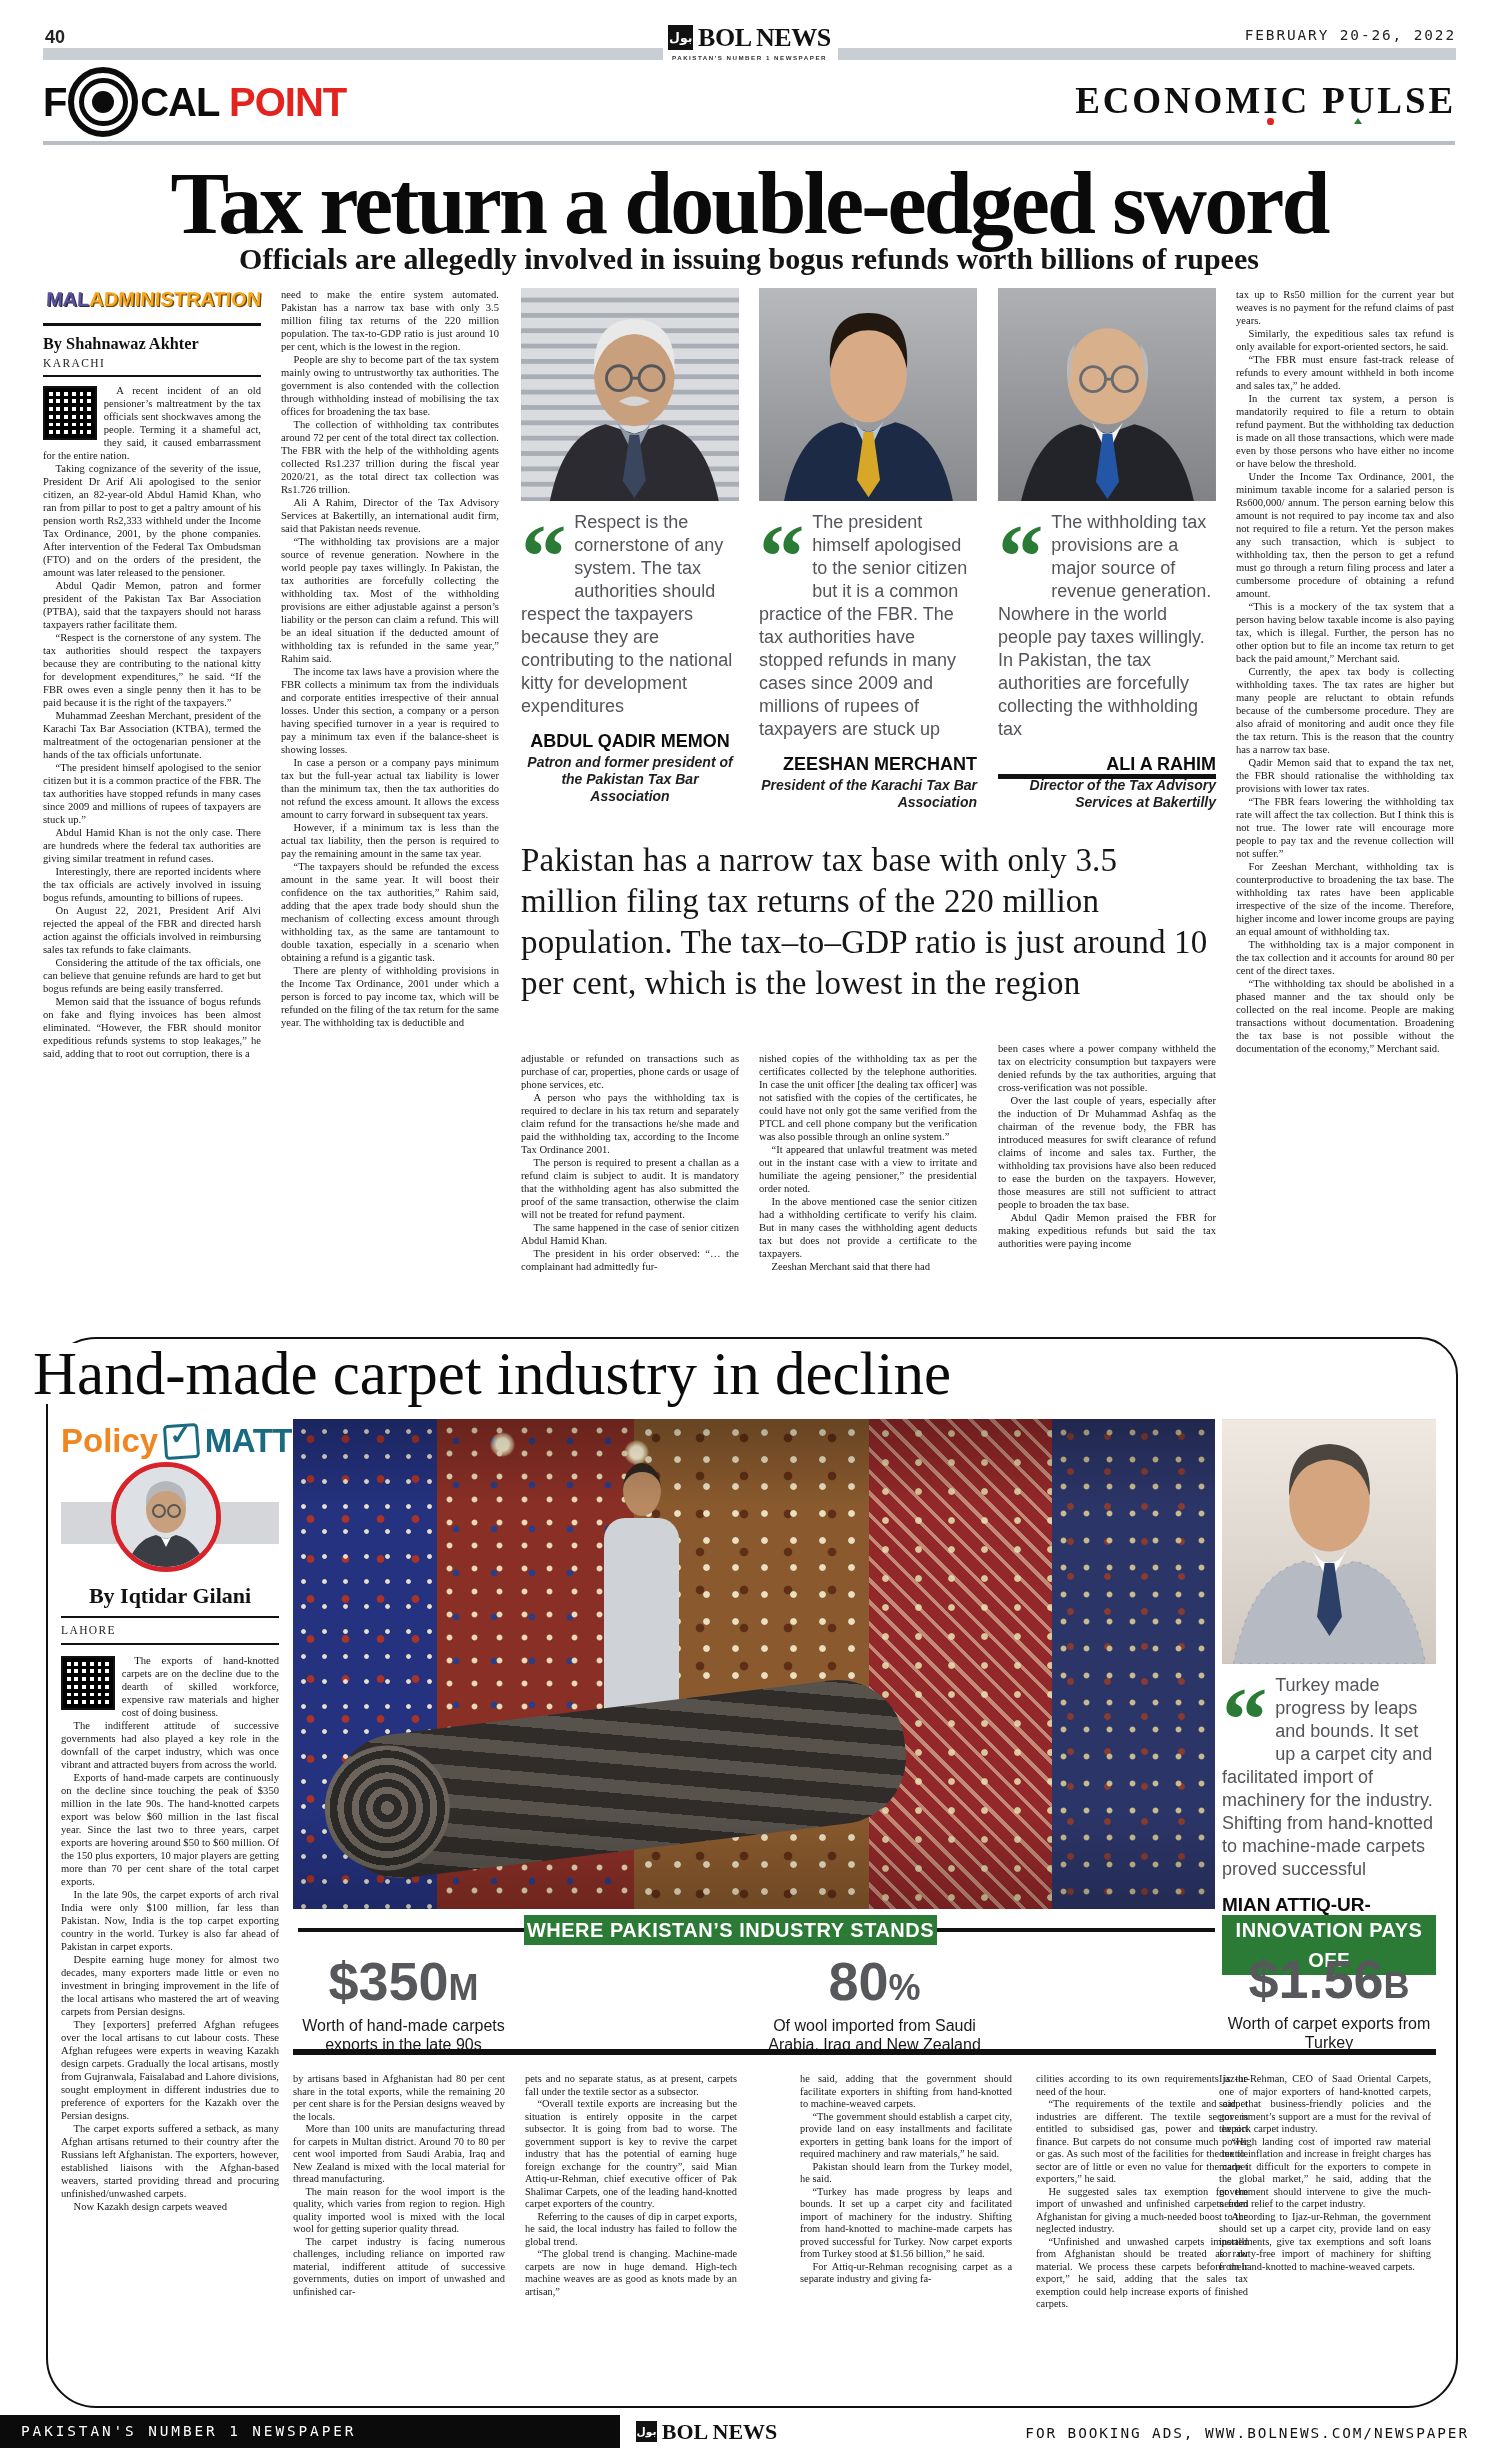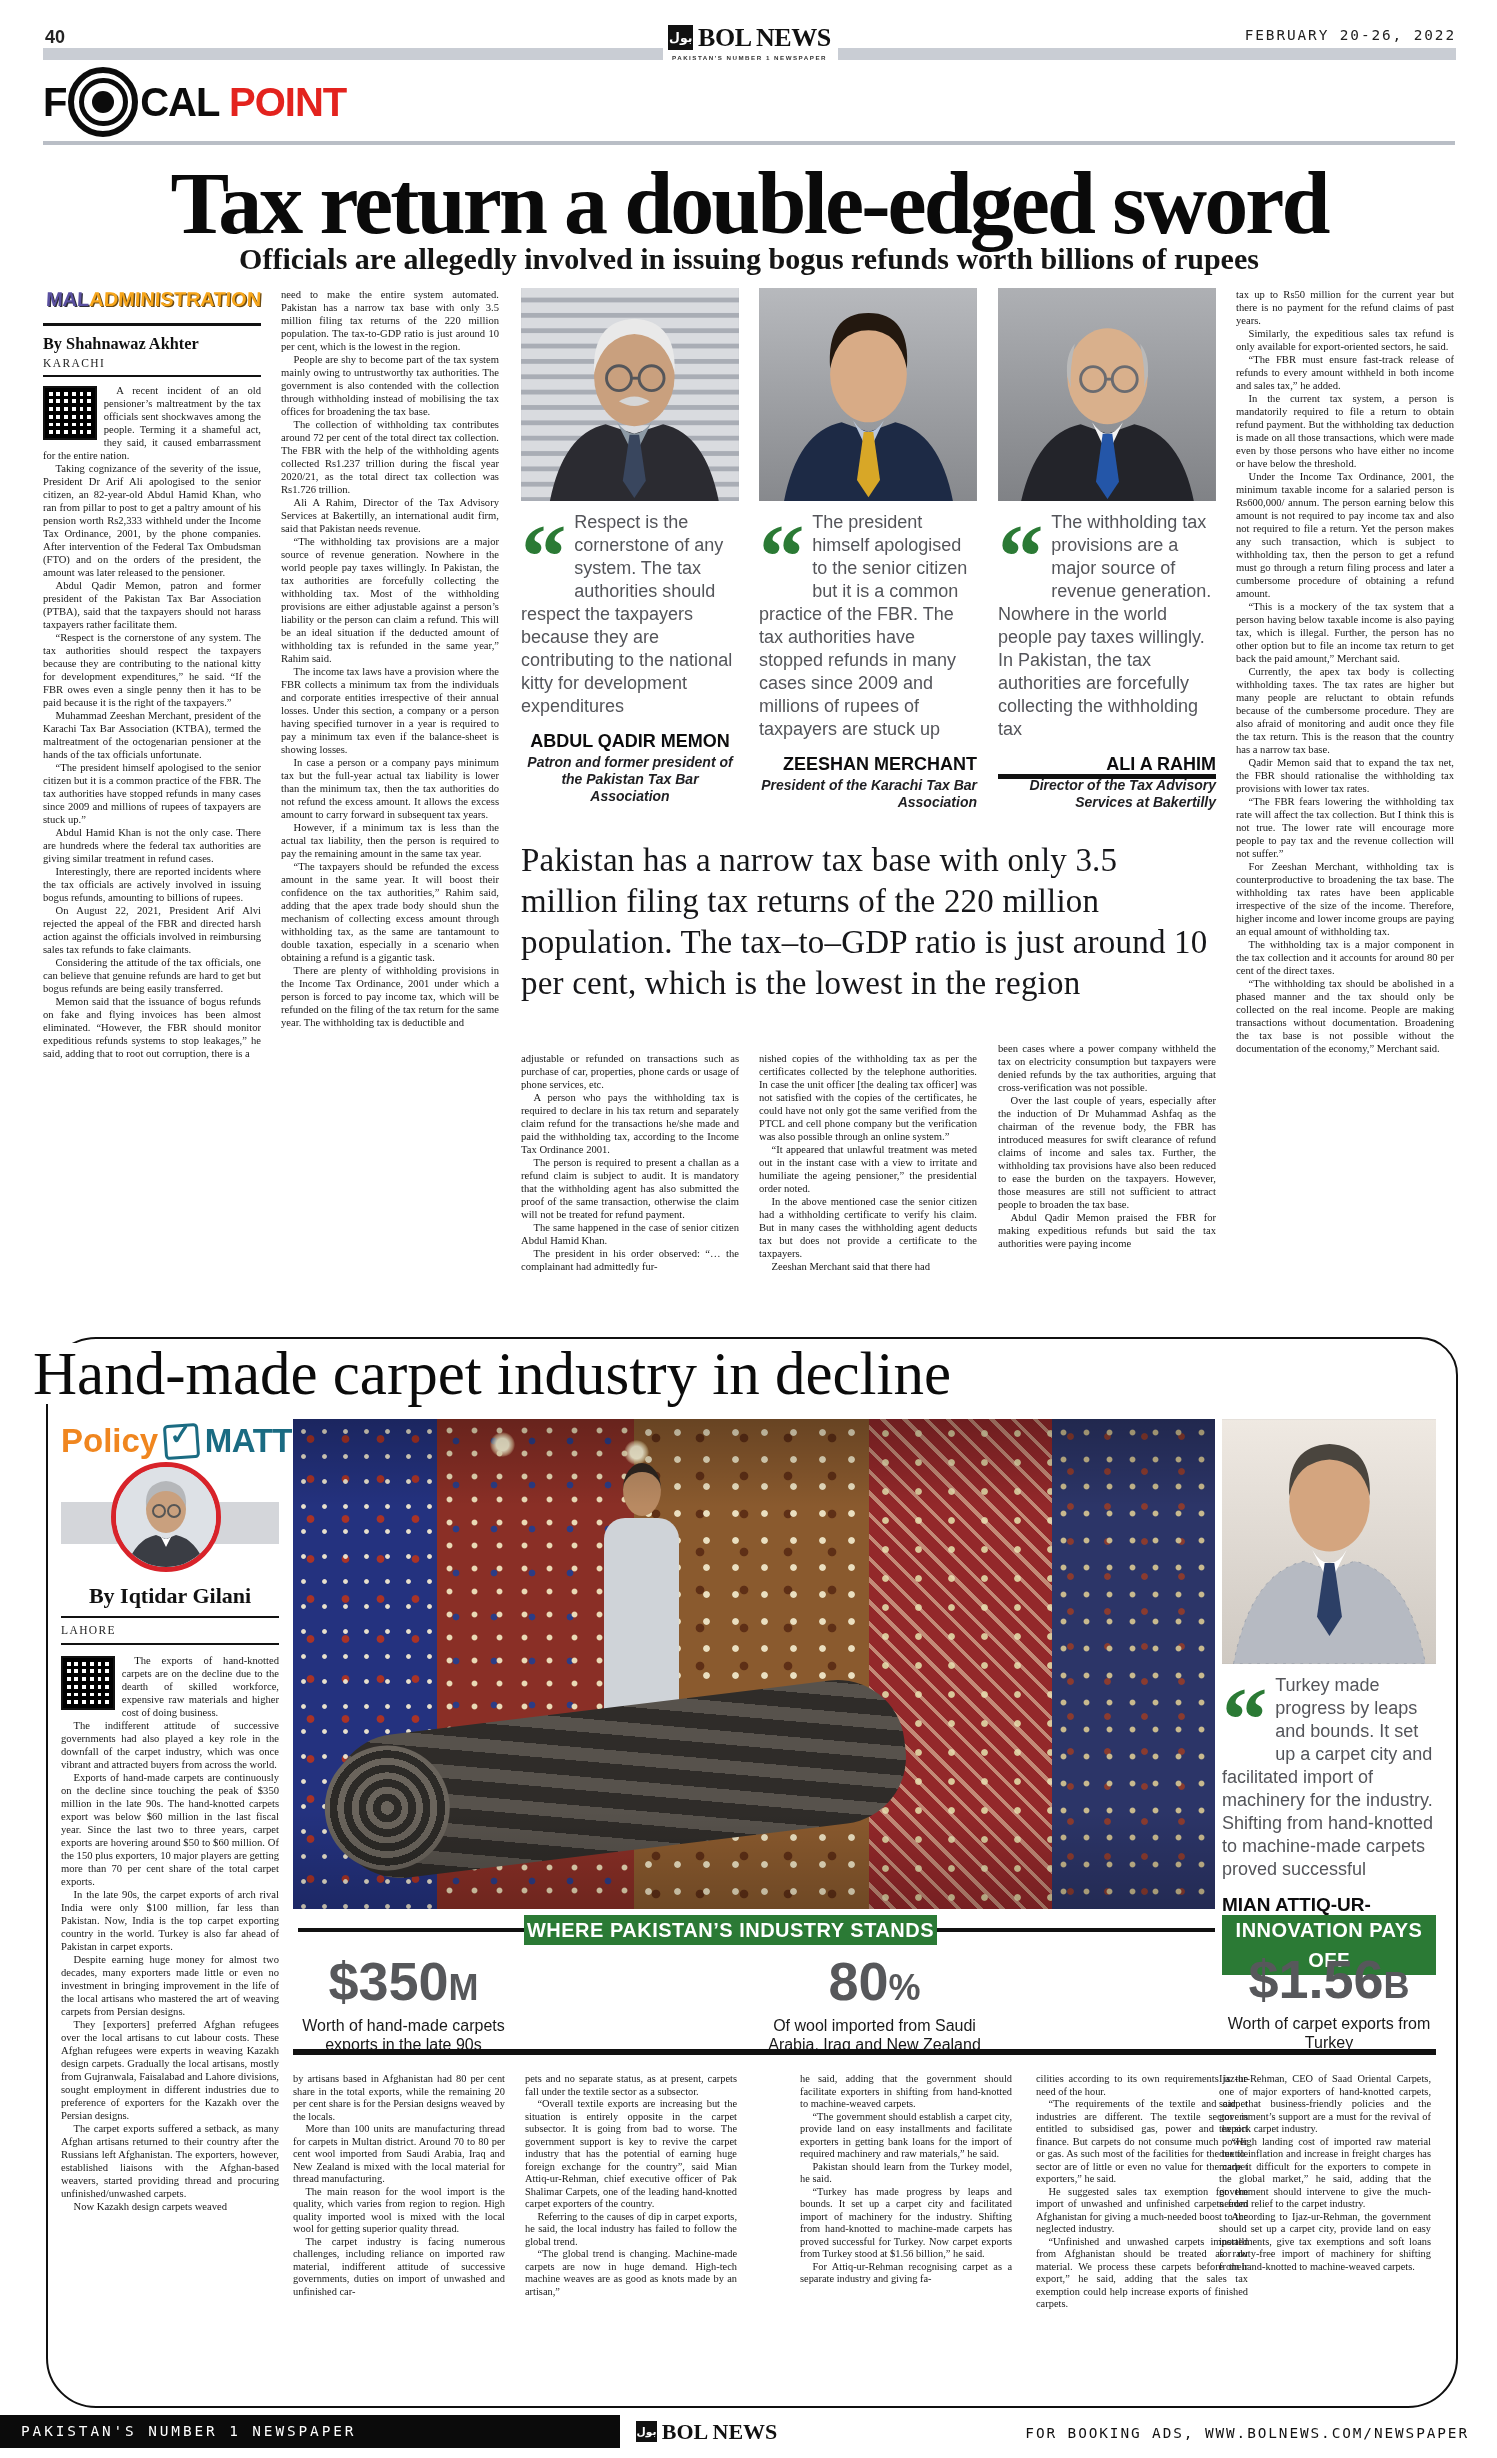--- a/index.html
+++ b/index.html
@@ -129,20 +129,23 @@
     <div class="brand-tag">PAKISTAN'S NUMBER 1 NEWSPAPER</div>
   </div>
   <div class="abs date" style="right:42px;top:27px;">FEBRUARY 20-26, 2022</div>
 
   <div class="abs focal" style="left:43px;top:67px;">
     <span>F</span>
     <span class="target"></span>
     <span>CAL</span>
     <span class="red">POINT</span>
   </div>
+  <div class="abs economic" style="right:42px;top:79px;">
+    <span>ECONOM</span><span class="ri">I</span><span>C P</span><span class="ru">U</span><span>LSE</span>
+  </div>
   <div class="abs divider" style="left:43px;top:141px;width:1412px;"></div>
 
   <h1 class="abs headline" style="top:152px;margin:8px;">Tax return a double-edged sword</h1>
   <h2 class="abs subhead" style="top:242px;margin:0;font-weight:bold;">Officials are allegedly involved in issuing bogus refunds worth billions of rupees</h2>
 
   <div class="abs maltag" style="left:46px;top:288px;">
     <span class="m1">MAL</span><span class="m2">ADMINISTRATION</span>
   </div>
   <div class="abs rule" style="left:43px;top:323px;width:218px;height:2.9px;"></div>
   <div class="abs byline" style="left:43px;top:334px;">By Shahnawaz Akhter</div>
@@ -275,21 +278,21 @@
       <p>“It appeared that unlawful treatment was meted out in the instant case with a view to irritate and humiliate the ageing pensioner,” the presidential order noted.</p>
       <p>In the above mentioned case the senior citizen had a withholding certificate to verify his claim. But in many cases the withholding agent deducts tax but does not provide a certificate to the taxpayers.</p>
       <p>Zeeshan Merchant said that there had</p>
     </div>
   <div class="col" style="left:998px;top:1042px;height:285px;">
       <p>been cases where a power company withheld the tax on electricity consumption but taxpayers were denied refunds by the tax authorities, arguing that cross-verification was not possible.</p>
       <p>Over the last couple of years, especially after the induction of Dr Muhammad Ashfaq as the chairman of the revenue body, the FBR has introduced measures for swift clearance of refund claims of income and sales tax. Further, the withholding tax provisions have also been reduced to ease the burden on the taxpayers. However, those measures are still not sufficient to attract people to broaden the tax base.</p>
       <p>Abdul Qadir Memon praised the FBR for making expeditious refunds but said the tax authorities were paying income</p>
     </div>
   <div class="col" style="left:1236px;top:288px;height:1039px;">
-      <p>tax up to Rs50 million for the current year but there is no payment for the refund claims of past years.</p>
+      <p>tax up to Rs50 million for the current year but weaves is no payment for the refund claims of past years.</p>
       <p>Similarly, the expeditious sales tax refund is only available for export-oriented sectors, he said.</p>
       <p>“The FBR must ensure fast-track release of refunds to every amount withheld in both income and sales tax,” he added.</p>
       <p>In the current tax system, a person is mandatorily required to file a return to obtain refund payment. But the withholding tax deduction is made on all those transactions, which were made even by those persons who have either no income or have below the threshold.</p>
       <p>Under the Income Tax Ordinance, 2001, the minimum taxable income for a salaried person is Rs600,000/ annum. The person earning below this amount is not required to pay income tax and also not required to file a return. Yet the person makes any such transaction, which is subject to withholding tax, then the person to get a refund must go through a return filing process and later a cumbersome procedure of obtaining a refund amount.</p>
       <p>“This is a mockery of the tax system that a person having below taxable income is also paying tax, which is illegal. Further, the person has no other option but to file an income tax return to get back the paid amount,” Merchant said.</p>
       <p>Currently, the apex tax body is collecting withholding taxes. The tax rates are higher but many people are reluctant to obtain refunds because of the cumbersome procedure. They are also afraid of monitoring and audit once they file the tax return. This is the reason that the country has a narrow tax base.</p>
       <p>Qadir Memon said that to expand the tax net, the FBR should rationalise the withholding tax provisions with lower tax rates.</p>
       <p>“The FBR fears lowering the withholding tax rate will affect the tax collection. But I think this is not true. The lower rate will encourage more people to pay tax and the revenue collection will not suffer.”</p>
       <p>For Zeeshan Merchant, withholding tax is counterproductive to broadening the tax base. The withholding tax rates have been applicable irrespective of the size of the income. Therefore, higher income and lower income groups are paying an equal amount of withholding tax.</p>
       <p>The withholding tax is a major component in the tax collection and it accounts for around 80 per cent of the direct taxes.</p>

